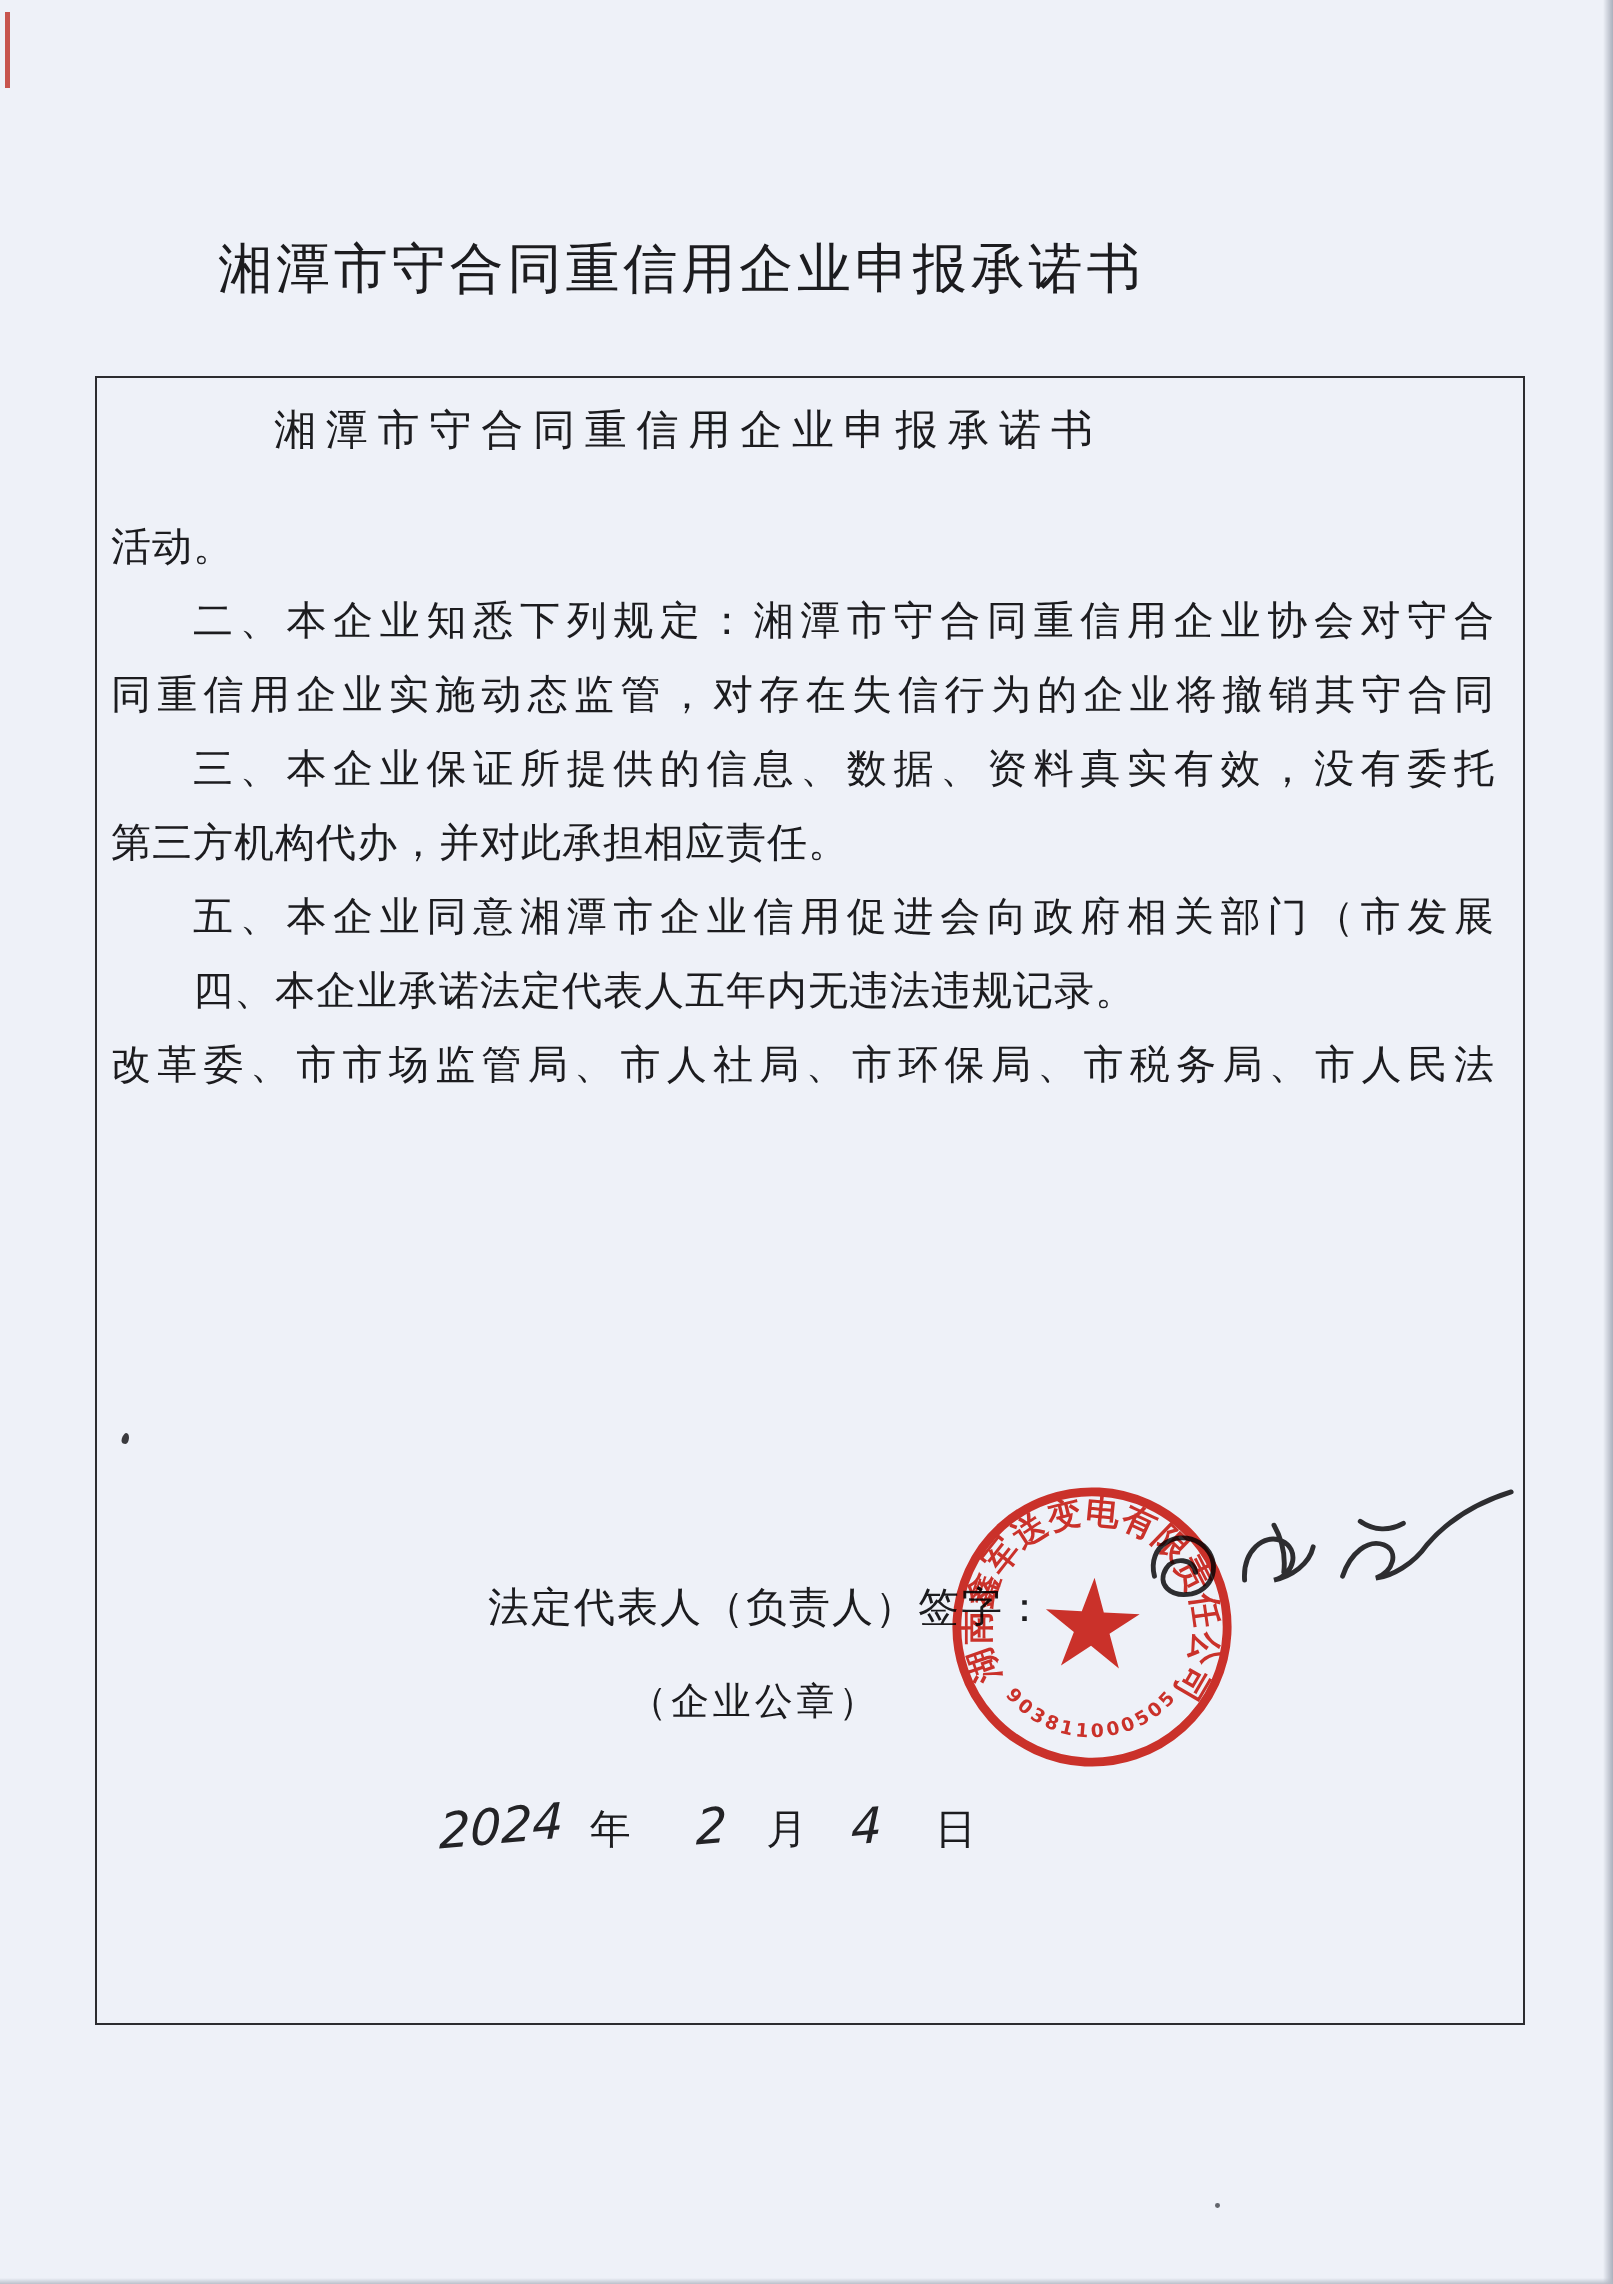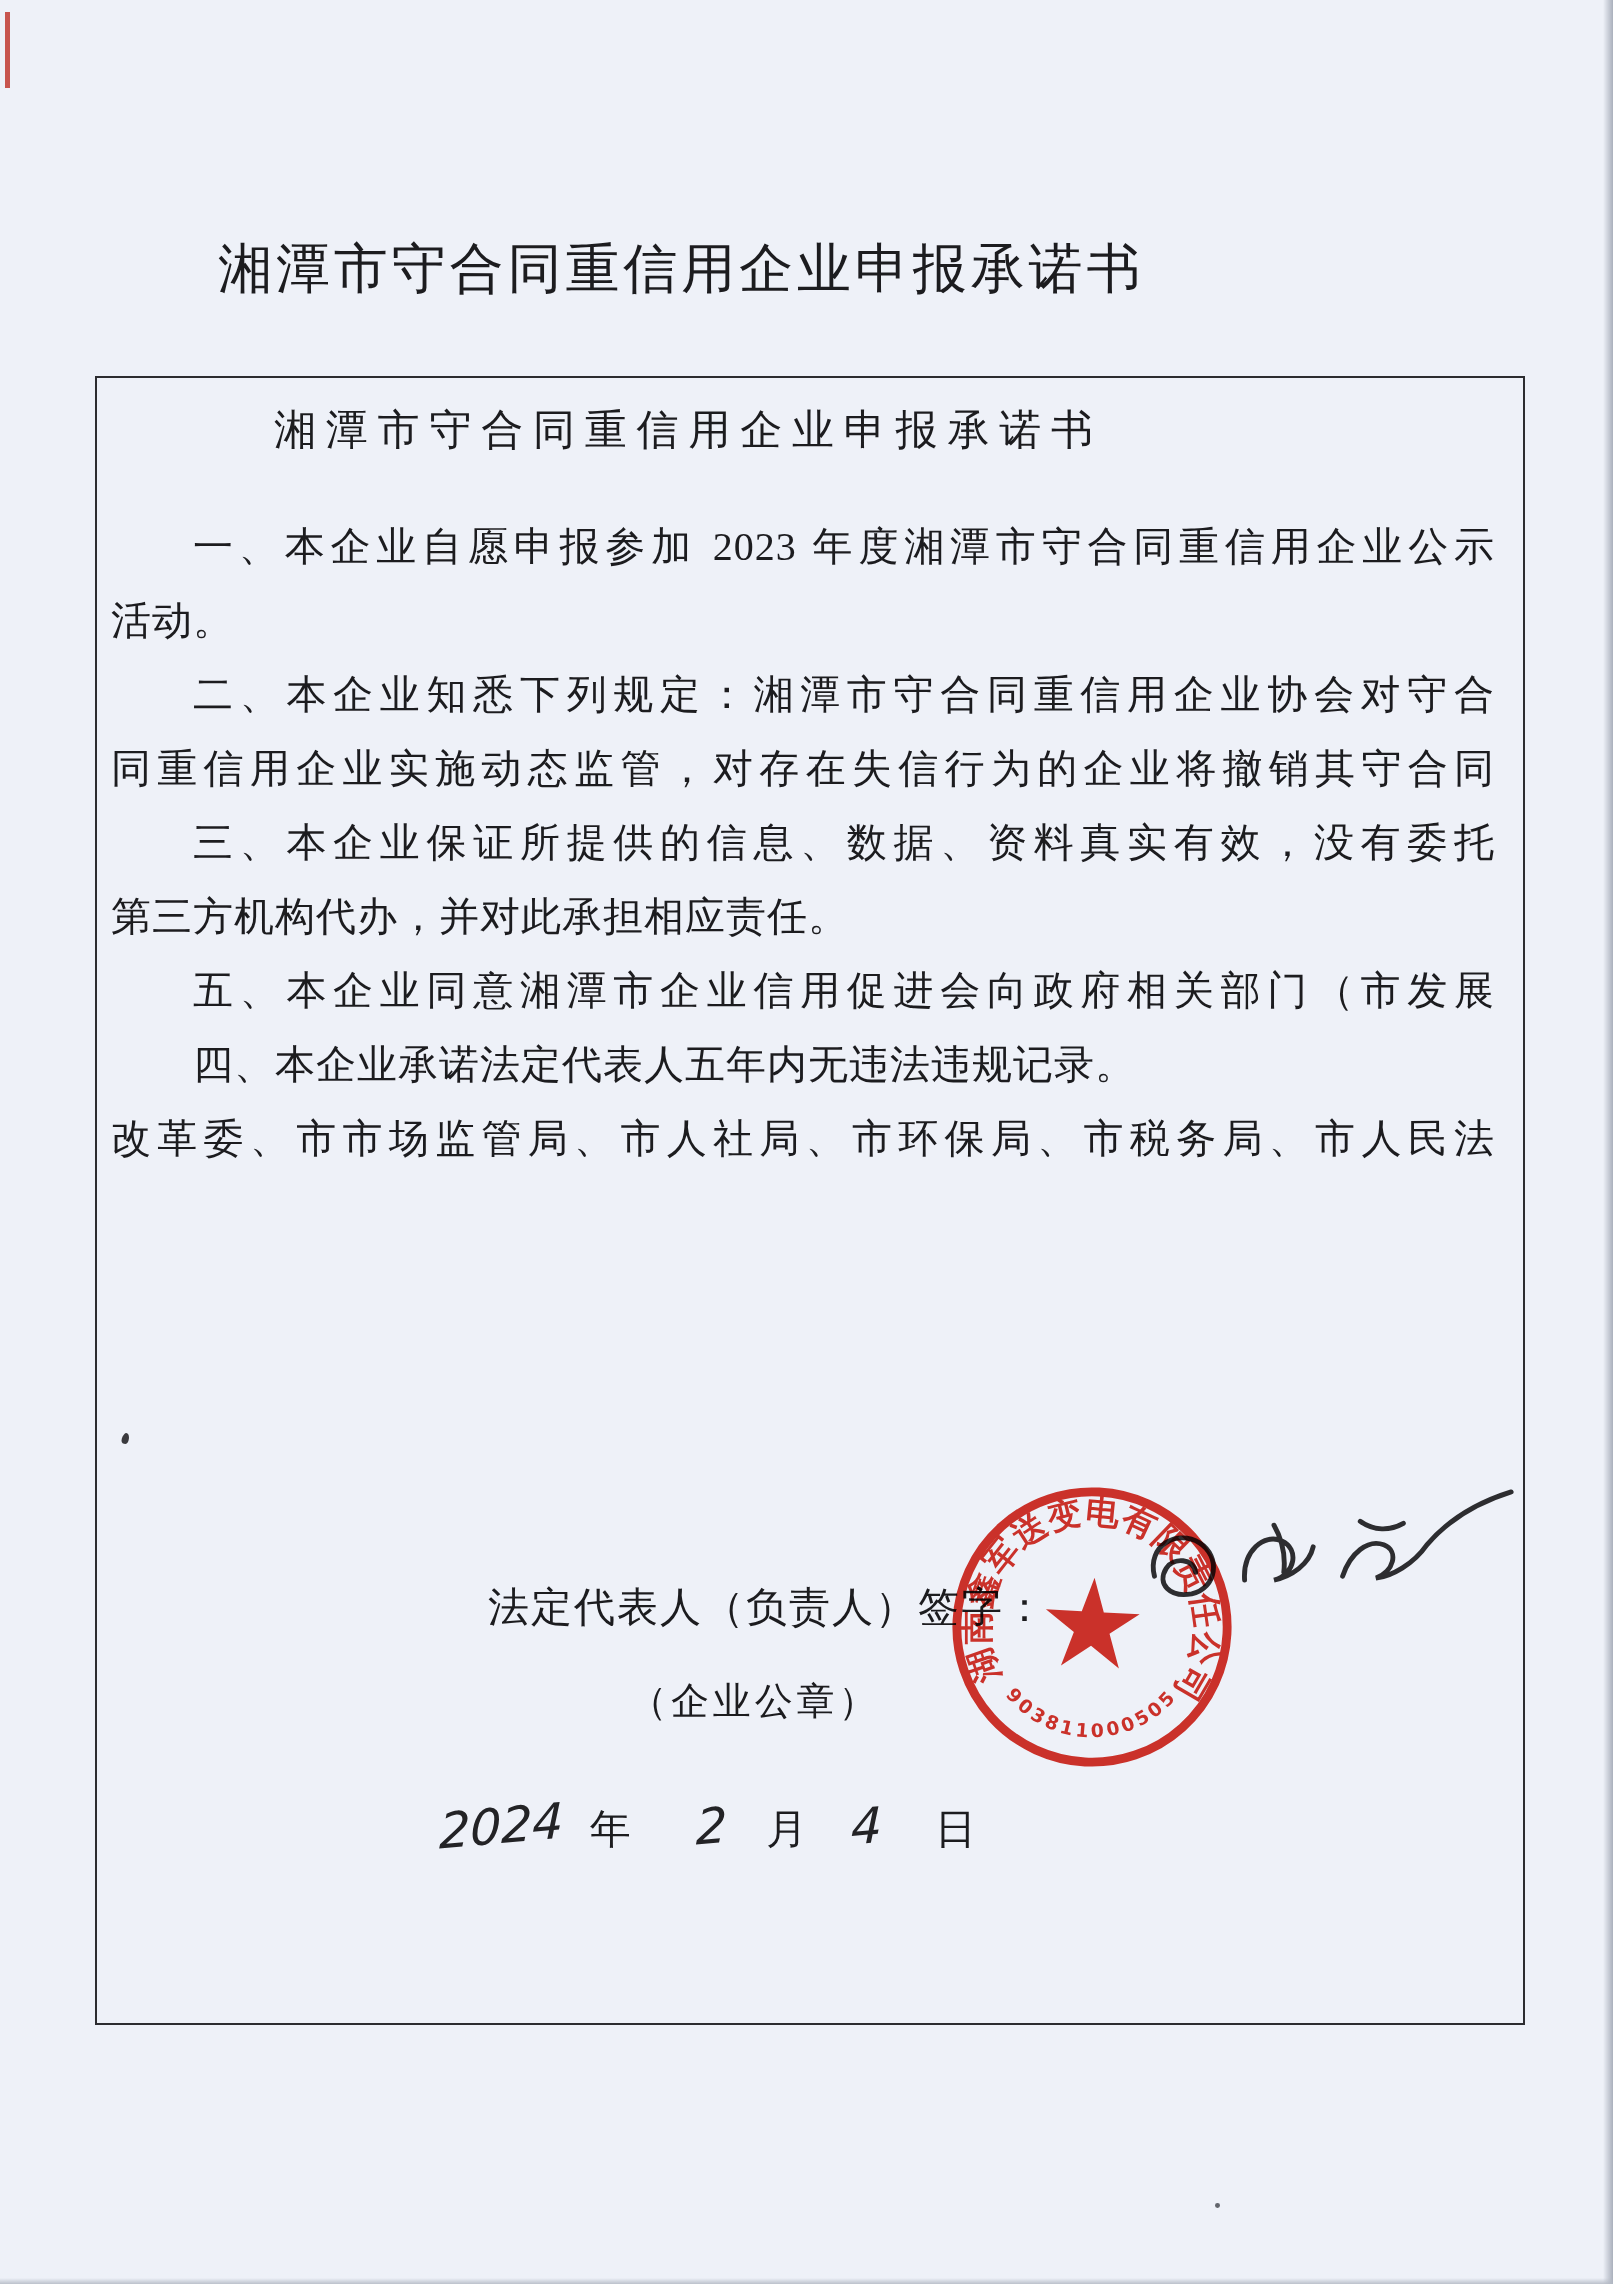--- a/index.html
+++ b/index.html
@@ -80,21 +80,20 @@
 
 <div class="page">
 
   <div class="main-title">湘潭市守合同重信用企业申报承诺书</div>
 
   <div class="doc-box"></div>
 
   <div class="inner-title">湘潭市守合同重信用企业申报承诺书</div>
 
   <div class="body-text">
-    <div class="line indent">一、本企业自愿申报参加 2023 年度湘潭市守合同重信用企业公示</div>
     <div class="line last">活动。</div>
 
     <div class="line indent">二、本企业知悉下列规定：湘潭市守合同重信用企业协会对守合</div>
     <div class="line">同重信用企业实施动态监管，对存在失信行为的企业将撤销其守合同</div>
 
     <div class="line indent">三、本企业保证所提供的信息、数据、资料真实有效，没有委托</div>
     <div class="line last">第三方机构代办，并对此承担相应责任。</div>
 
     <div class="line indent">五、本企业同意湘潭市企业信用促进会向政府相关部门（市发展</div>
 

